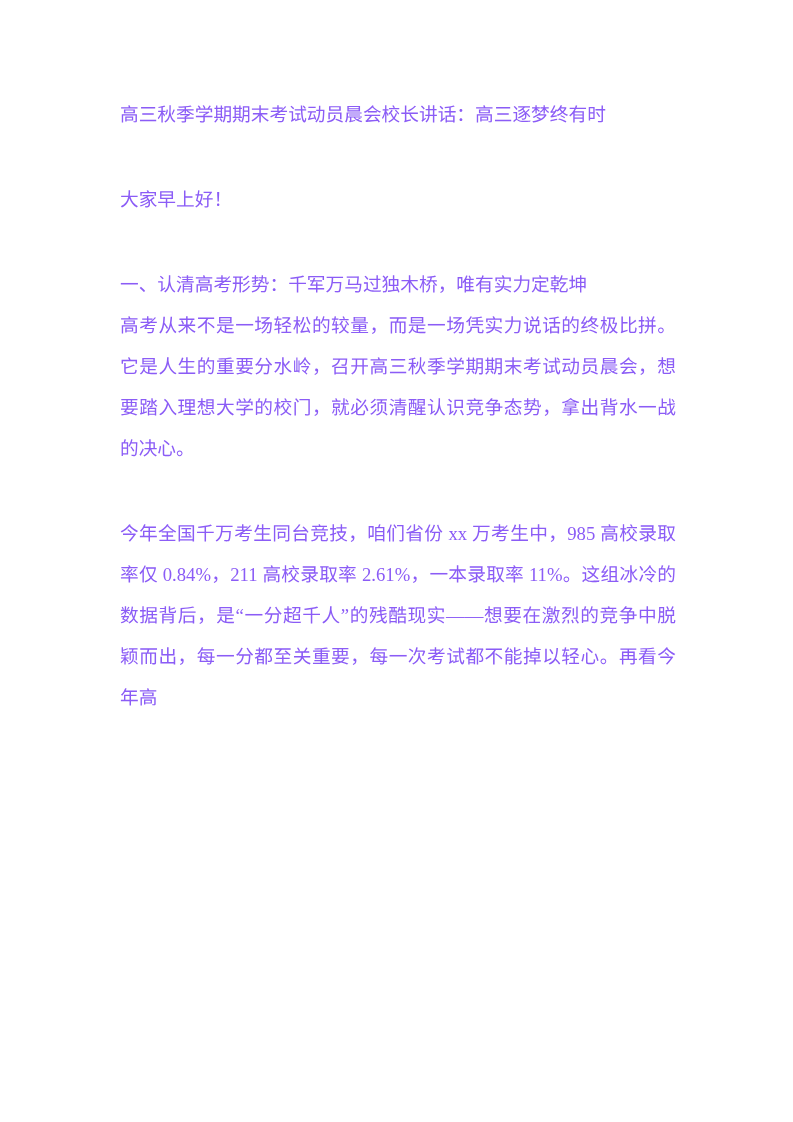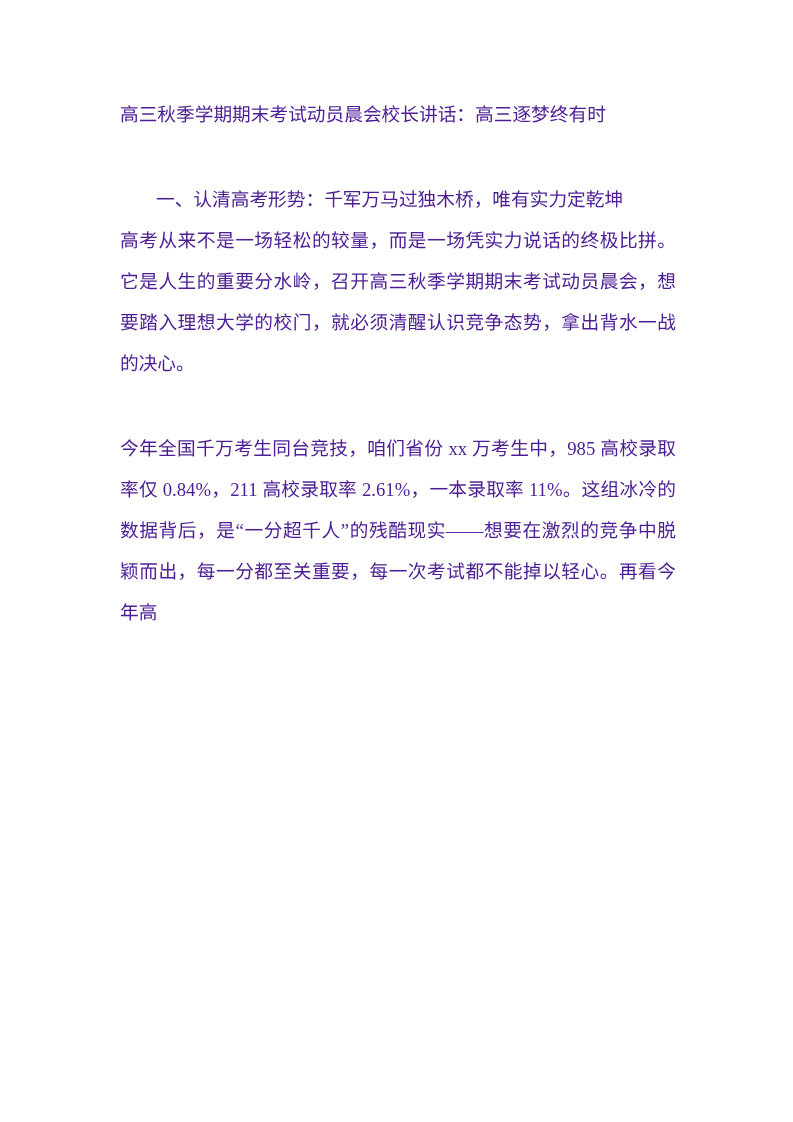--- a/index.html
+++ b/index.html
@@ -11,49 +11,49 @@
     position: relative;
     width: 793px;
     height: 1122px;
     box-sizing: border-box;
     margin: 0;
     padding: 94px 117px 40px 120px;
     background: #ffffff;
     overflow: hidden;
     font-family: "Liberation Serif", "DejaVu Serif", serif;
     font-size: 18.7px;
-    color: #4c1d95;
+    color: #8b5cf6;
     border-radius: 19px;
   }
   .block {
     margin: 0 0 44px 0;
     line-height: 41px;
     font-weight: normal;
     white-space: normal;
     word-break: break-all;
   }
   .justify {
     text-align: justify;
     text-justify: inter-ideograph;
   }
   .heading {
     margin-bottom: 0;
-    margin-left: 36px;
   }
   .title {
     font-size: 18.7px;
   }
 </style>
 </head>
 <body>
 
 <div class="page">
   <p class="block title">高三秋季学期期末考试动员晨会校长讲话：高三逐梦终有时</p>
 
 
+  <p class="block">大家早上好！</p>
 
 
   <p class="block heading">一、认清高考形势：千军万马过独木桥，唯有实力定乾坤</p>
 
   <p class="block justify">高考从来不是一场轻松的较量，而是一场凭实力说话的终极比拼。它是人生的重要分水岭，召开高三秋季学期期末考试动员晨会，想要踏入理想大学的校门，就必须清醒认识竞争态势，拿出背水一战的决心。</p>
 
   <p class="block justify">今年全国千万考生同台竞技，咱们省份 xx 万考生中，985 高校录取率仅 0.84%，211 高校录取率 2.61%，一本录取率 11%。这组冰冷的数据背后，是“一分超千人”的残酷现实——想要在激烈的竞争中脱颖而出，每一分都至关重要，每一次考试都不能掉以轻心。再看今年高</p>
 </div>
 
 </body></html>

